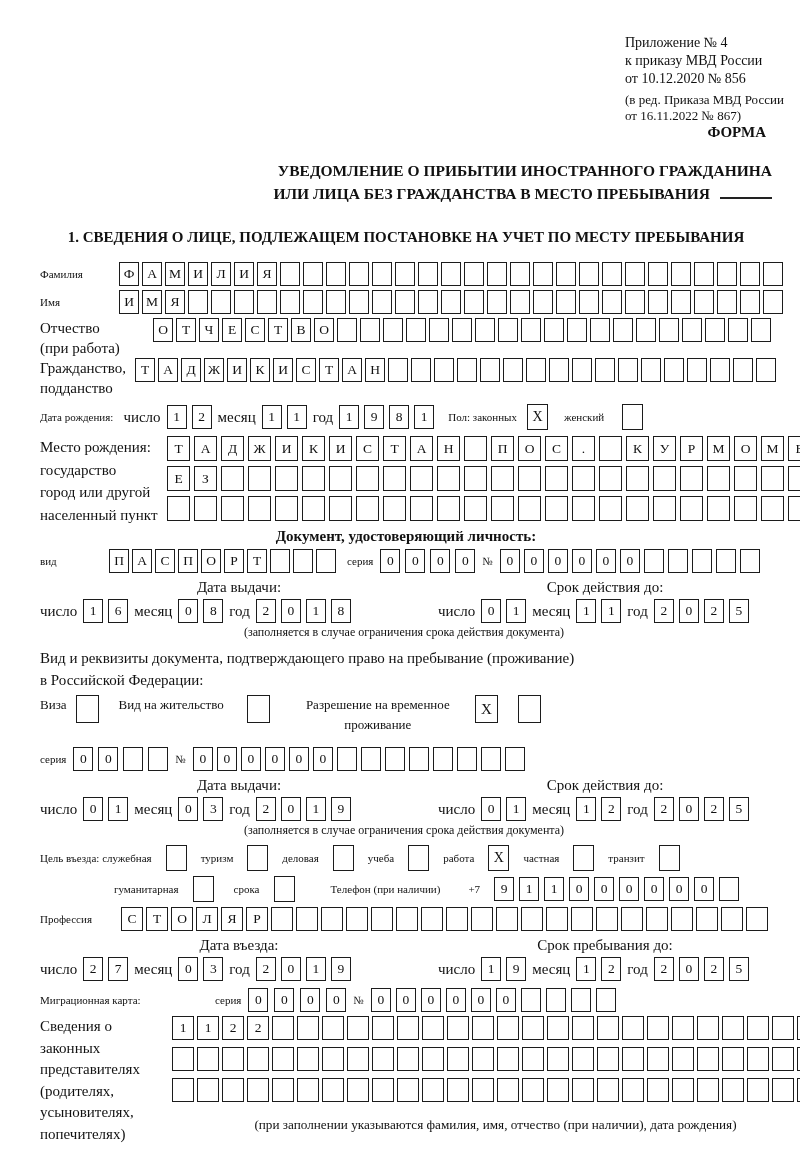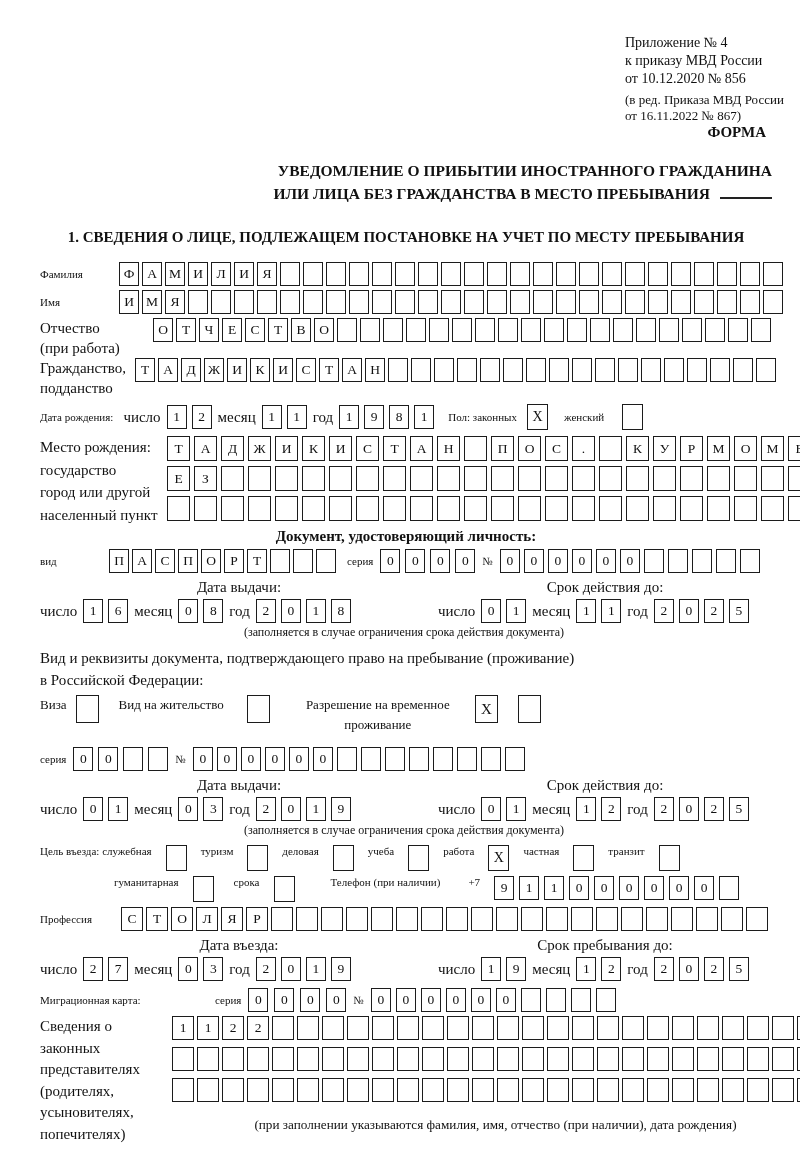--- a/index.html
+++ b/index.html
@@ -49,21 +49,21 @@
   .dp-head{text-align:center;font-size:15px;margin-bottom:3px}
   .note{font-size:12px;text-align:center;padding-right:4px;margin-bottom:7px;white-space:nowrap}
 
   .intro{font-size:15px;line-height:22px;margin-bottom:4px}
   .opts{display:flex;align-items:flex-start;gap:9px;margin:4px 0 12px}
   .optwrap{font-size:13px;text-align:center;line-height:20px}
   .w3{width:176px;flex:none}
   .w4{width:188px;flex:none}
   .sp{width:2px}
 
-  .prow{display:flex;gap:14px;margin-bottom:5px;font-size:15px}
+  .prow{display:flex;align-items:center;gap:14px;margin-bottom:5px;font-size:15px}
   .indent{margin-left:74px}
 
   .rep{display:flex;gap:10px;margin-top:4px}
   .rep .lblcol{width:122px;flex:none;line-height:21.5px}
   .rep .blk-rows{gap:7px}
   .bnote{font-size:13.2px;text-align:center;margin-left:130px;margin-top:3px;white-space:nowrap}
 </style>
 </head>
 <body>
 

